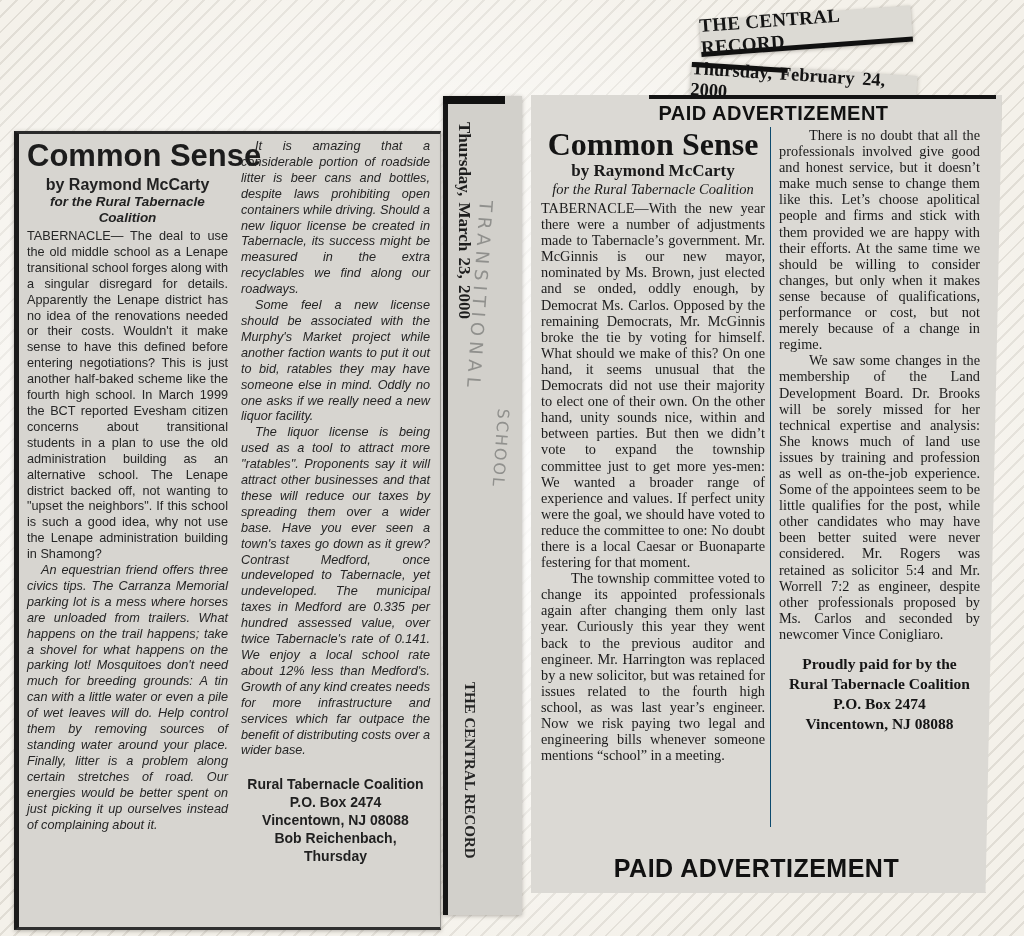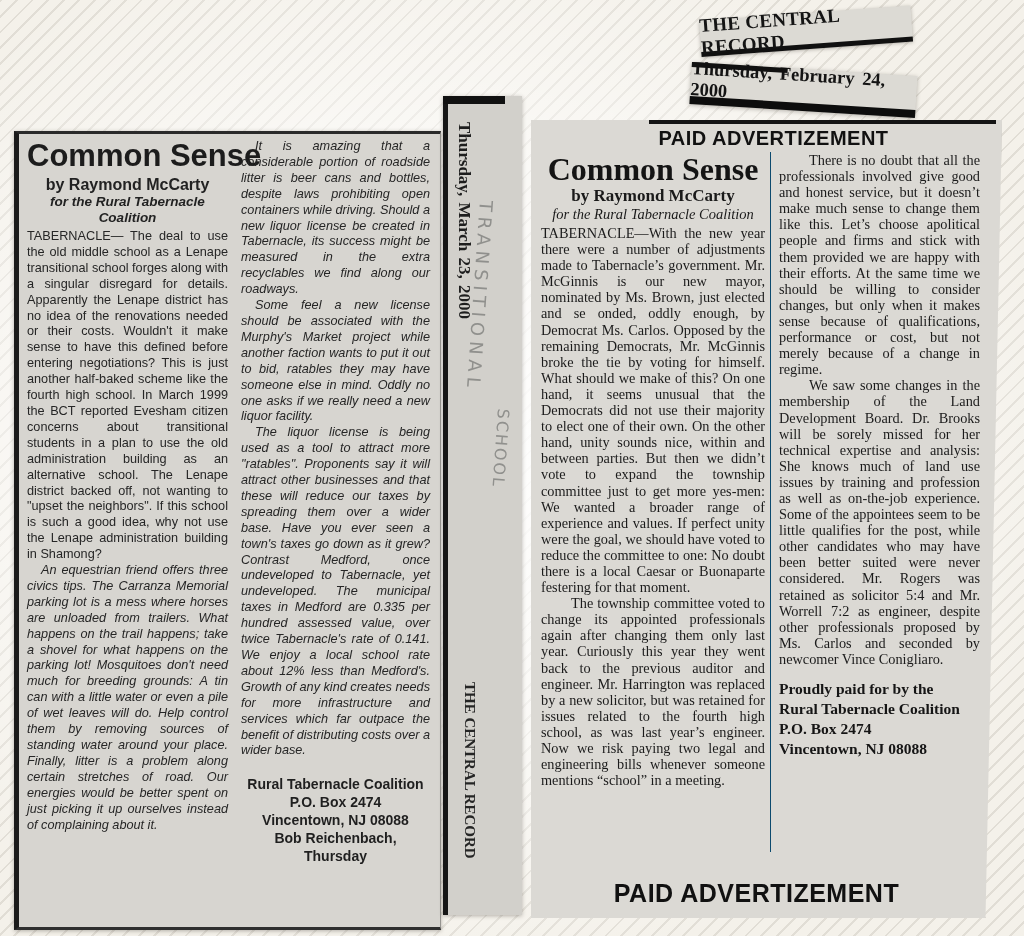--- a/index.html
+++ b/index.html
@@ -70,21 +70,21 @@
   }
   .hand1{left:28px;top:104px;height:310px;font-size:18px;letter-spacing:5px;}
   .hand2{left:46px;top:312px;height:120px;font-size:16px;letter-spacing:2px;}
   .spine-paper{
     left:13px;top:586px;height:200px;
     font-family:"Liberation Serif",serif;font-weight:bold;font-size:15px;color:#252525;
   }
 
   
   .right-ad{
-    left:531px;top:120px;width:471px;height:798px;
+    left:531px;top:95px;width:471px;height:798px;
     box-sizing:border-box;padding:4px 8px 4px 10px;overflow:hidden;
     background:#dbd9d4;
     clip-path:polygon(0 0,100% 0,96.5% 100%,0 100%);
   }
   .right-ad .topbar{position:absolute;left:118px;right:6px;top:0;height:4px;background:#141414;}
   .right-ad .ad-header{
     text-align:center;font-size:20px;font-weight:bold;color:#111;
     font-family:"Liberation Sans",sans-serif;letter-spacing:.5px;margin:3px 0 2px 12px;
   }
   .right-ad .cols{display:flex;height:700px;}
@@ -94,21 +94,21 @@
     font-size:32px;font-weight:bold;color:#141414;white-space:nowrap;text-align:center;
     font-family:"Liberation Serif",serif;line-height:34px;margin:0;
   }
   .right-ad .byline{font-family:"Liberation Serif",serif;font-size:17px;font-weight:bold;text-align:center;color:#1a1a1a;line-height:20px;}
   .right-ad .subbyline{font-family:"Liberation Serif",serif;font-size:14.5px;font-style:italic;text-align:center;color:#1a1a1a;line-height:17px;margin-bottom:2px;}
   .right-ad p{
     margin:0;font-family:"Liberation Serif",serif;font-size:14.3px;line-height:16.1px;
     text-align:justify;color:#1b1b1b;
   }
   .right-ad p.ind{text-indent:30px;}
-  .right-ad .footer{margin-top:12px;text-align:left;font-weight:bold;color:#151515;}
+  .right-ad .footer{margin-top:12px;text-align:center;font-weight:bold;color:#151515;}
   .right-ad .footer div{font-family:"Liberation Serif",serif;font-size:15.5px;line-height:20px;font-weight:bold;}
   .right-ad .banner{
     position:absolute;left:0;right:20px;bottom:10px;text-align:center;
     font-family:"Liberation Sans",sans-serif;font-size:25px;font-weight:bold;color:#111;letter-spacing:.5px;
   }
 
   
   .mast-a{
     left:699px;top:21px;width:212px;height:36px;
     transform:rotate(-4.2deg);transform-origin:left top;

